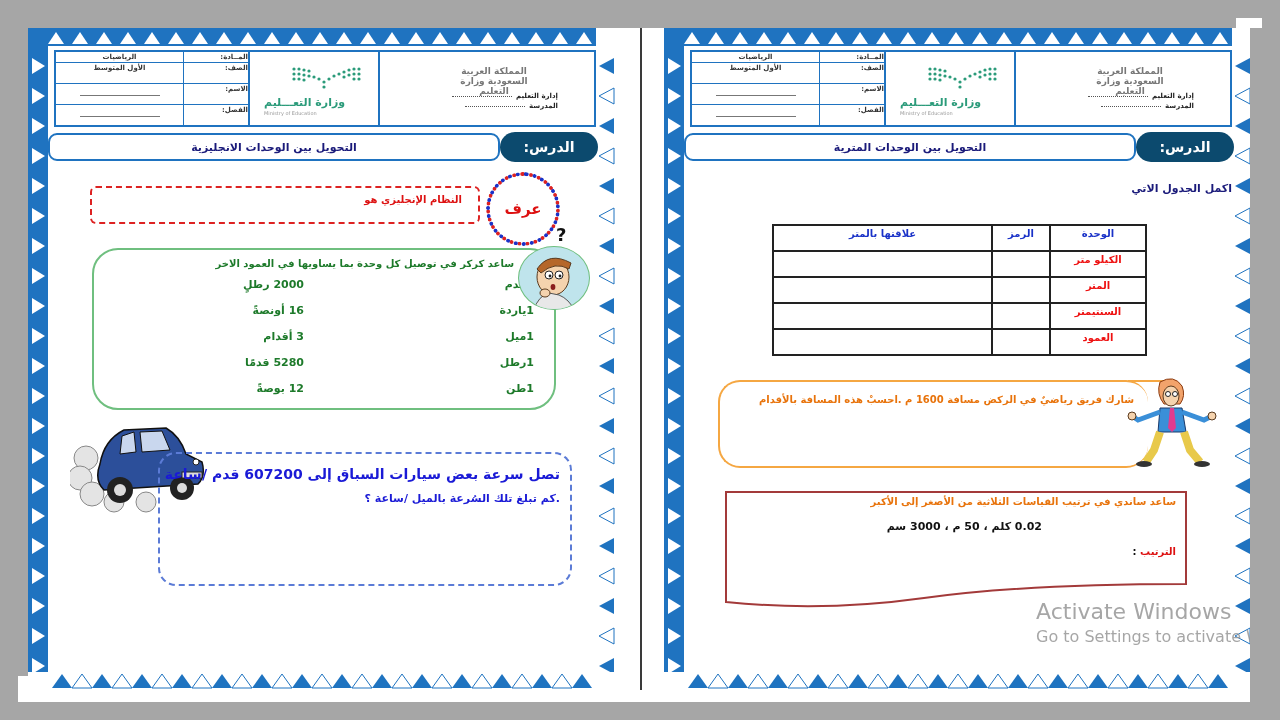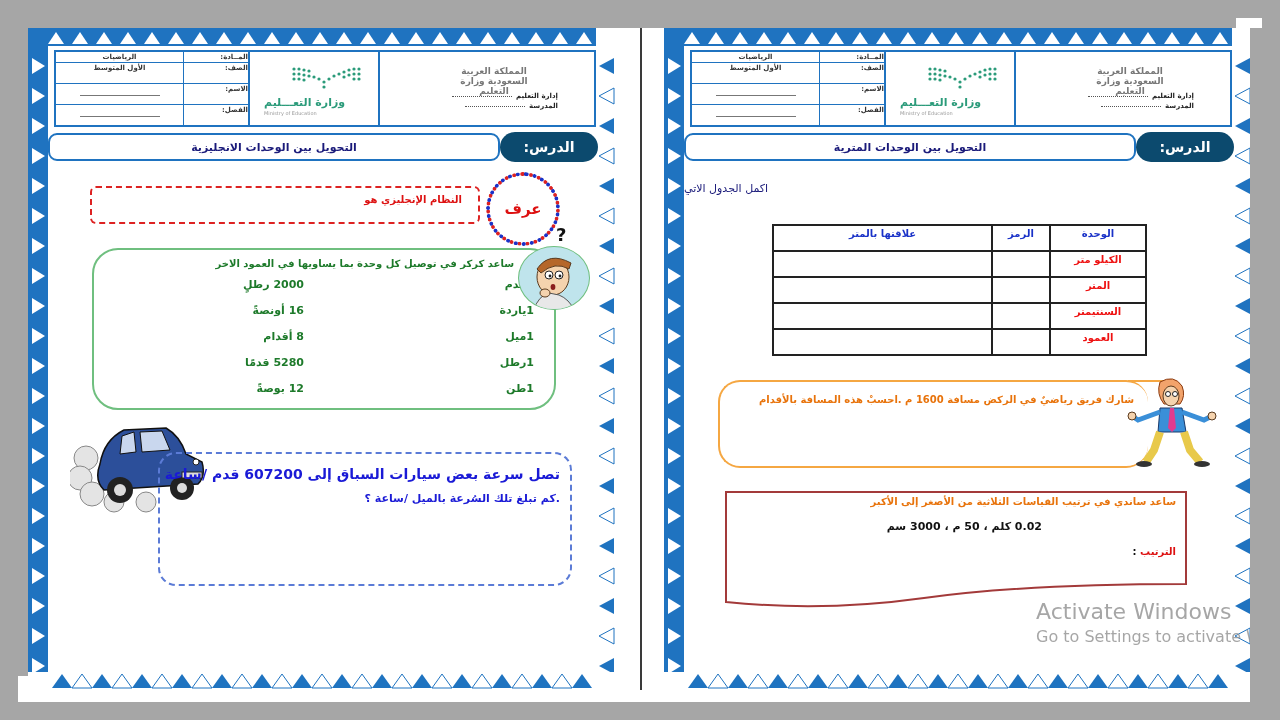--- a/index.html
+++ b/index.html
@@ -64,21 +64,21 @@
 
   .thinker { position: absolute; left: 470px; top: 200px; width: 72px; height: 64px; border-radius: 50%; background: #bfe4ec; border: 1px solid #6fbf7f; overflow: hidden; }
   .qmark { position: absolute; left: 508px; top: 178px; font-size: 18px; font-weight: bold; color: #111; }
 
   .car { position: absolute; left: 22px; top: 372px; width: 136px; height: 100px; }
   .speed-box { position: absolute; left: 110px; top: 406px; width: 414px; height: 134px; border: 2px dashed #5b7bd6; border-radius: 18px; border-left-color: #5b7bd6; }
   .speed-box .l1 { position: absolute; right: 10px; top: 12px; color: #1a1ad6; font-weight: bold; font-size: 14px; direction: rtl; white-space: nowrap; }
   .speed-box .l2 { position: absolute; right: 10px; top: 38px; color: #1a1ad6; font-weight: bold; font-size: 11px; direction: rtl; white-space: nowrap; }
 
   
-  .tbl-title { position: absolute; left: 0; width: 548px; top: 136px; text-align: left; color: #1a1a7a; font-weight: normal; font-size: 11px; direction: rtl; }
+  .tbl-title { position: absolute; left: 0; width: 548px; top: 136px; text-align: right; color: #1a1a7a; font-weight: bold; font-size: 11px; direction: rtl; }
   table.units { position: absolute; left: 88px; top: 178px; width: 375px; border-collapse: collapse; direction: rtl; }
   table.units td, table.units th { border: 2px solid #222; height: 26px; font-size: 10px; font-weight: bold; text-align: center; vertical-align: top; padding-top: 2px; }
   table.units th { color: #1a32c8; }
   table.units th.c1 { width: 96px; }
   table.units th.c2 { width: 58px; }
   table.units td.unit { color: #e11; }
 
   .run-box { position: absolute; left: 34px; top: 334px; width: 430px; height: 88px; border: 2px solid #f5a742; border-radius: 22px; border-right: none; }
   .run-box::after { content: ""; position: absolute; right: -20px; top: -2px; width: 40px; height: 2px; background: #f5a742; }
   .run-box .t { position: absolute; right: 14px; top: 10px; width: 380px; color: #e8730b; font-weight: bold; font-size: 10px; direction: rtl; line-height: 16px; text-align: right; }
@@ -305,21 +305,21 @@
       <div class="match-row" style="top:28px;">
         <span class="u">1قدم</span>
         <span class="v">2000 رطلٍ</span>
       </div>
       <div class="match-row" style="top:54px;">
         <span class="u">1ياردة</span>
         <span class="v">16 أونصةً</span>
       </div>
       <div class="match-row" style="top:80px;">
         <span class="u">1ميل</span>
-        <span class="v">8   أقدام</span>
+        <span class="v">3   أقدام</span>
       </div>
       <div class="match-row" style="top:106px;">
         <span class="u">1رطل</span>
         <span class="v">5280  قدمًا</span>
       </div>
       <div class="match-row" style="top:132px;">
         <span class="u">1طن</span>
         <span class="v">12 بوصةً</span>
       </div>
     </div>

